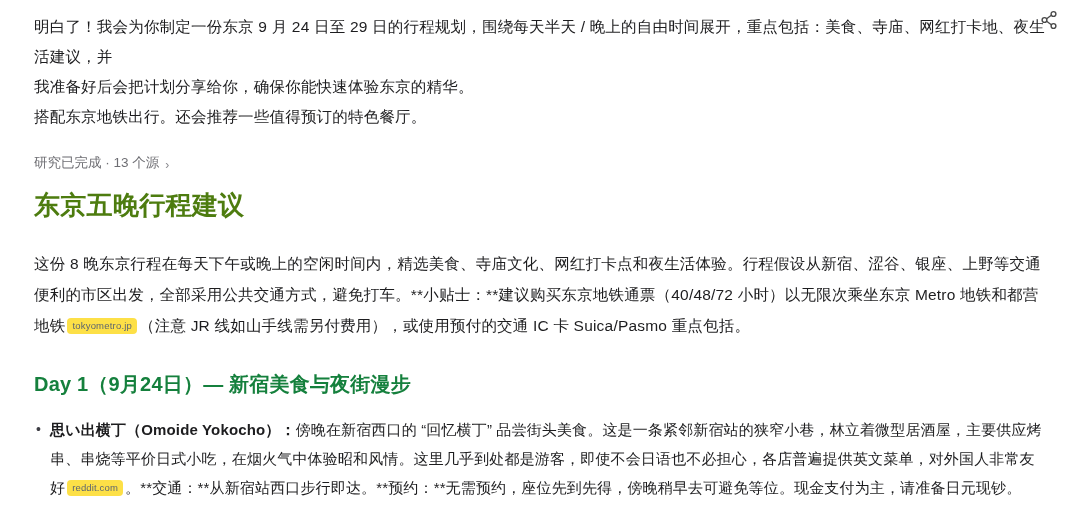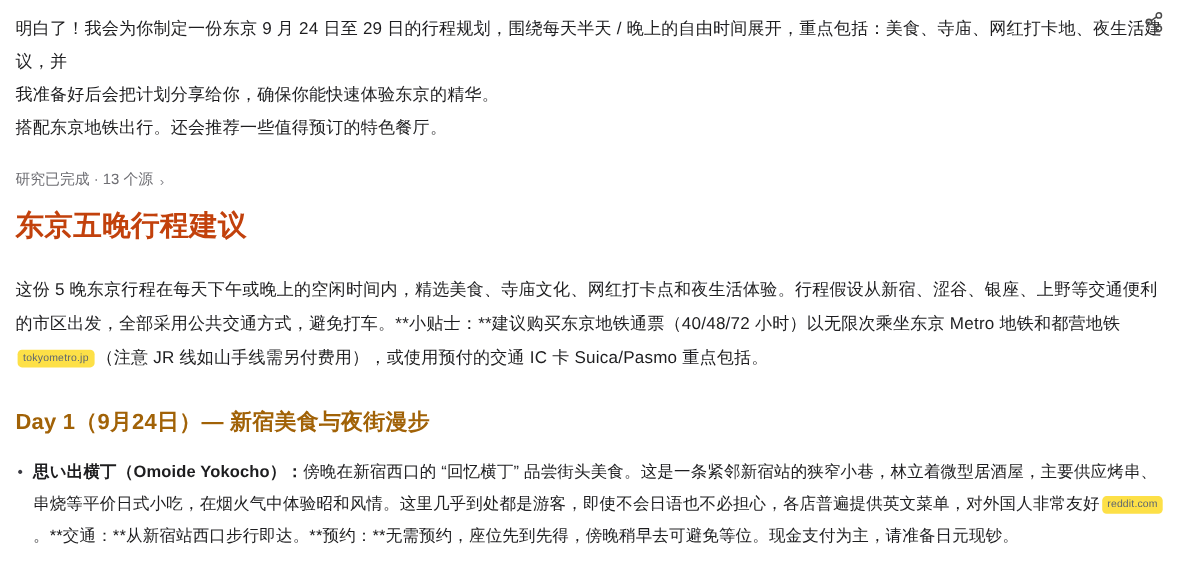--- a/index.html
+++ b/index.html
@@ -12,21 +12,21 @@
     height: 519px;
     overflow: hidden;
     font-family: "Liberation Sans", "DejaVu Sans", sans-serif;
     color: #1a1a1a;
   }
   .page {
     position: relative;
     width: 1080px;
     height: 465px;
     box-sizing: border-box;
-    padding: 0 14px;
+    padding: 0 34px;
   }
   .share-icon {
     position: absolute;
     top: 10px;
     right: 22px;
     width: 18px;
     height: 20px;
     color: #4a4a4a;
   }
   .intro {
@@ -52,39 +52,39 @@
   .research-row .chev {
     font-size: 12px;
     color: #8a8a8f;
     margin-left: 2px;
   }
   h1.doc-title {
     margin: 16px 0 0 0;
     font-size: 26px;
     line-height: 34px;
     font-weight: bold;
-    color: #c2410c;
+    color: #4d7c0f;
     letter-spacing: 0.3px;
   }
   .para {
     margin-top: 26px;
     font-size: 15.5px;
     line-height: 31px;
     color: #1d1d1f;
     letter-spacing: 0.2px;
   }
   .para .bold {
     font-weight: normal;
   }
   h2.day-title {
     margin: 28px 0 0 0;
     font-size: 20px;
     line-height: 30px;
     font-weight: bold;
-    color: #a16207;
+    color: #15803d;
     letter-spacing: 0.2px;
   }
   ul.bullets {
     margin: 16px 0 0 0;
     padding: 0;
     list-style: none;
   }
   ul.bullets > li {
     position: relative;
     padding-left: 16px;
@@ -143,21 +143,21 @@
   </div>
 
   <div class="research-row">
     <span>研究已完成 · 13 个源</span>
     <span class="chev">›</span>
   </div>
 
   <h1 class="doc-title">东京五晚行程建议</h1>
 
   <div class="para">
-    <span>这份 5 晚东京行程在每天下午或晚上的空闲时间内，精选美食、寺庙文化、网红打卡点和夜生活体验。行程假设从新宿、涩谷、银座、上野等交通便利的市区出发，全部采用公共交通方式，避免打车。</span><span class="bold">**小贴士：**</span><span>建议购买东京地铁通票（40/48/72 小时）以无限次乘坐东京 Metro 地铁和都营地铁</span><span class="cite">tokyometro.jp</span><span>（注意 JR 线如山手线需另付费用），或使用预付的交通 IC 卡 Suica/Pasmo 重点包括。</span>
+    <span>这份 8 晚东京行程在每天下午或晚上的空闲时间内，精选美食、寺庙文化、网红打卡点和夜生活体验。行程假设从新宿、涩谷、银座、上野等交通便利的市区出发，全部采用公共交通方式，避免打车。</span><span class="bold">**小贴士：**</span><span>建议购买东京地铁通票（40/48/72 小时）以无限次乘坐东京 Metro 地铁和都营地铁</span><span class="cite">tokyometro.jp</span><span>（注意 JR 线如山手线需另付费用），或使用预付的交通 IC 卡 Suica/Pasmo 重点包括。</span>
   </div>
 
   <h2 class="day-title">Day 1（9月24日）— 新宿美食与夜街漫步</h2>
 
   <ul class="bullets">
     <li>
       <span class="bold">思い出横丁（Omoide Yokocho）：</span><span>傍晚在新宿西口的 “回忆横丁” 品尝街头美食。这是一条紧邻新宿站的狭窄小巷，林立着微型居酒屋，主要供应烤串、串烧等平价日式小吃，在烟火气中体验昭和风情。这里几乎到处都是游客，即使不会日语也不必担心，各店普遍提供英文菜单，对外国人非常友好</span><span class="cite">reddit.com</span><span>。**交通：**从新宿站西口步行即达。**预约：**无需预约，座位先到先得，傍晚稍早去可避免等位。现金支付为主，请准备日元现钞。</span>
     </li>
     <li>
       <span class="bold">ゴールデン街（Golden Gai）：</span><span>饭后前往新宿著名的 “黄金街” 夜生活区。这是六条仅容两人并肩的窄巷，密集排列着约 200 家袖珍酒吧，每间只能坐下几个人，灯霓辉映下极具怀旧氛围。在此独自小酌也是独特体验——黄金街对独自旅行者（包括女性）相当安全友好，许多小酒吧都欢迎单身顾客</span>

